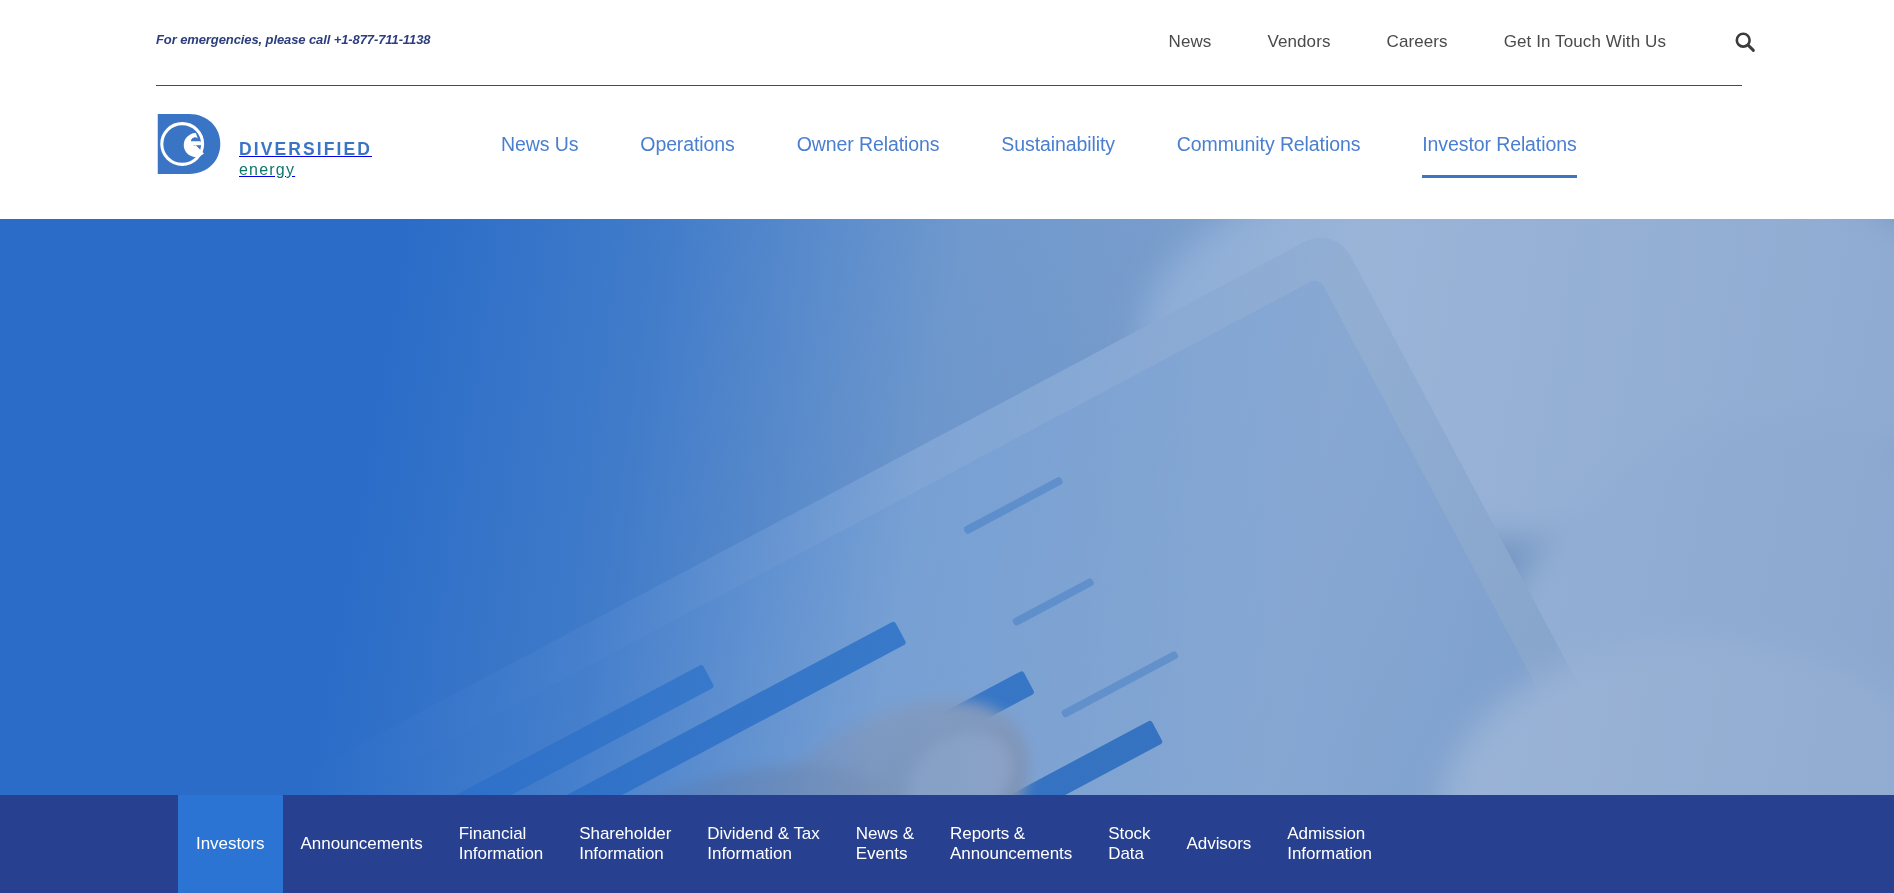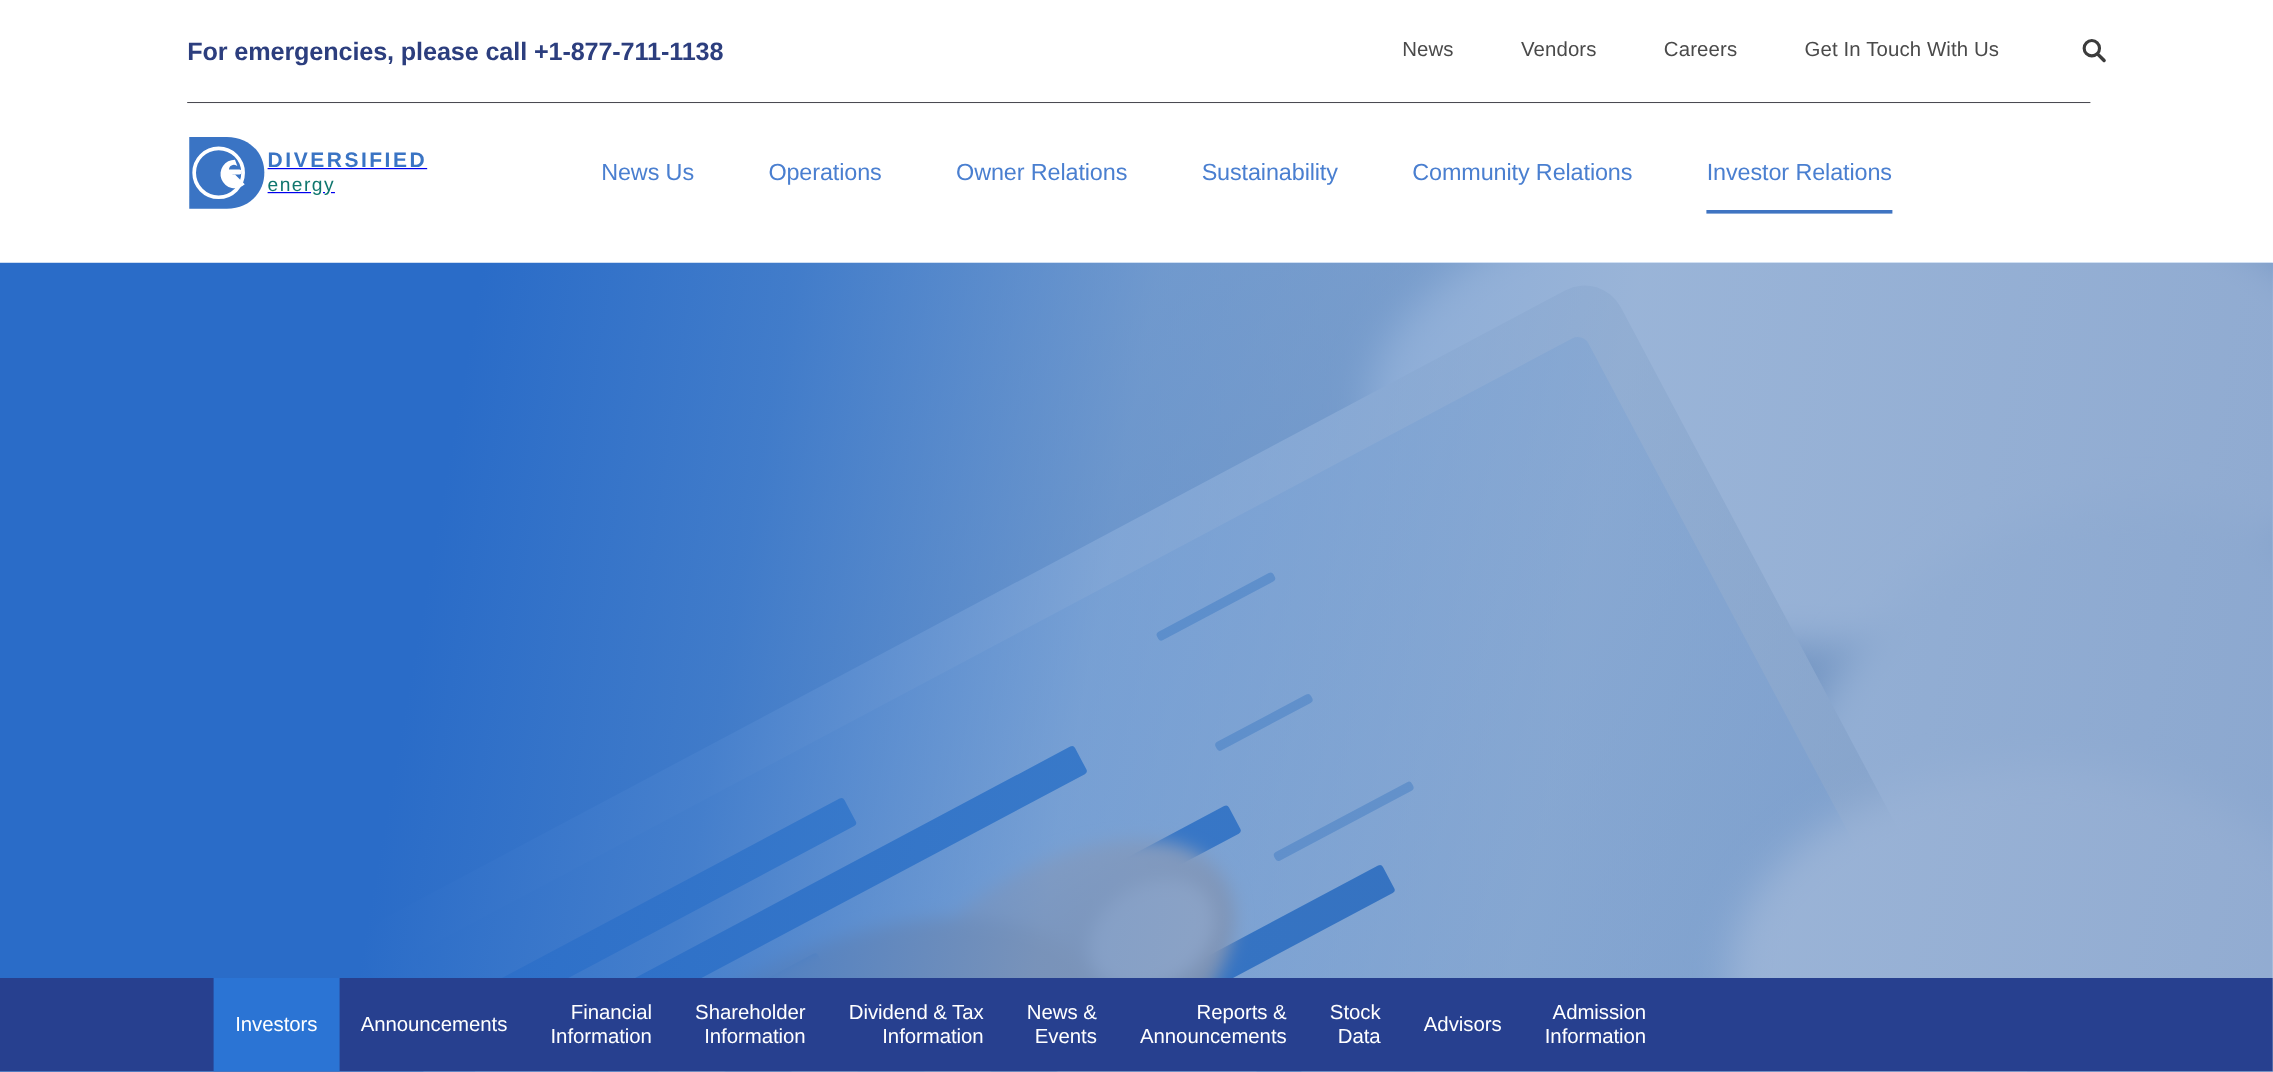--- a/index.html
+++ b/index.html
@@ -10,22 +10,22 @@
     font-family: "Liberation Sans", sans-serif;
   }
 
   
   .topbar {
     position: absolute; left: 0; top: 0; width: 1894px; height: 86px;
     background: #ffffff;
   }
   .emergency {
     position: absolute; left: 156px; top: 32px;
-    font-size: 21px; font-weight: bold; letter-spacing: -0.1px;
-    color: #2c3e7e; white-space: nowrap;
+    font-size: 13px; font-weight: bold; letter-spacing: -0.1px;
+    color: #2c3e7e; white-space: nowrap; font-style: italic;
   }
   .utilnav {
     position: absolute; right: 200px; top: 32px;
     display: flex; align-items: center; gap: 0px;
   }
   .utilnav a {
     font-size: 17px; color: #4a4a4a; text-decoration: none;
     padding: 0 28px; white-space: nowrap; letter-spacing: 0.1px;
   }
   .search-btn {
@@ -39,21 +39,21 @@
     width: 1586px; height: 1px; background: #4a4a52;
   }
 
   
   .mainhead {
     position: absolute; left: 0; top: 86px; width: 1894px; height: 133px;
     background: #ffffff;
   }
   .logo-wrap {
     position: absolute; left: 155px; top: 24px;
-    display: flex; align-items: center; 
+    display: flex; align-items: flex-end; gap: 16px;
   }
   .logo-mark { width: 68px; height: 68px; display: block; }
   .logo-text { display: flex; flex-direction: column; line-height: 1; }
   .logo-word1 {
     font-size: 17.5px; font-weight: bold; color: #3a74c4;
     letter-spacing: 2.1px;
   }
   .logo-word2 {
     font-size: 16px; color: #0f766e; letter-spacing: 1.2px;
     margin-top: 4px;
@@ -105,22 +105,22 @@
   .hero-cta {
     display: inline-block; margin-top: 54px;
     padding: 23px 36px; background: #0a8264;
     border: 2px solid #ffffff; color: #ffffff;
     font-size: 16.5px; font-weight: bold; letter-spacing: 0.9px;
     text-decoration: none; cursor: pointer;
   }
 
   
   .subnav {
-    position: absolute; left: 0; bottom: 0; width: 1894px; height: 78px;
-    background: #27408f; display: flex; align-items: stretch; z-index: 8; text-align: right;
+    position: absolute; left: 0; bottom: 0; width: 1894px; height: 98px;
+    background: #27408f; display: flex; align-items: stretch; z-index: 8;
   }
   .subnav-spacer { width: 178px; flex: 0 0 178px; }
   .tab {
     display: flex; align-items: center;
     padding: 0 18px; color: #ffffff; text-decoration: none;
     font-size: 17px; line-height: 1.18; letter-spacing: -0.05px;
     cursor: pointer; white-space: pre-line;
   }
   .tab.active { background: #2b74d4; }
 </style>

